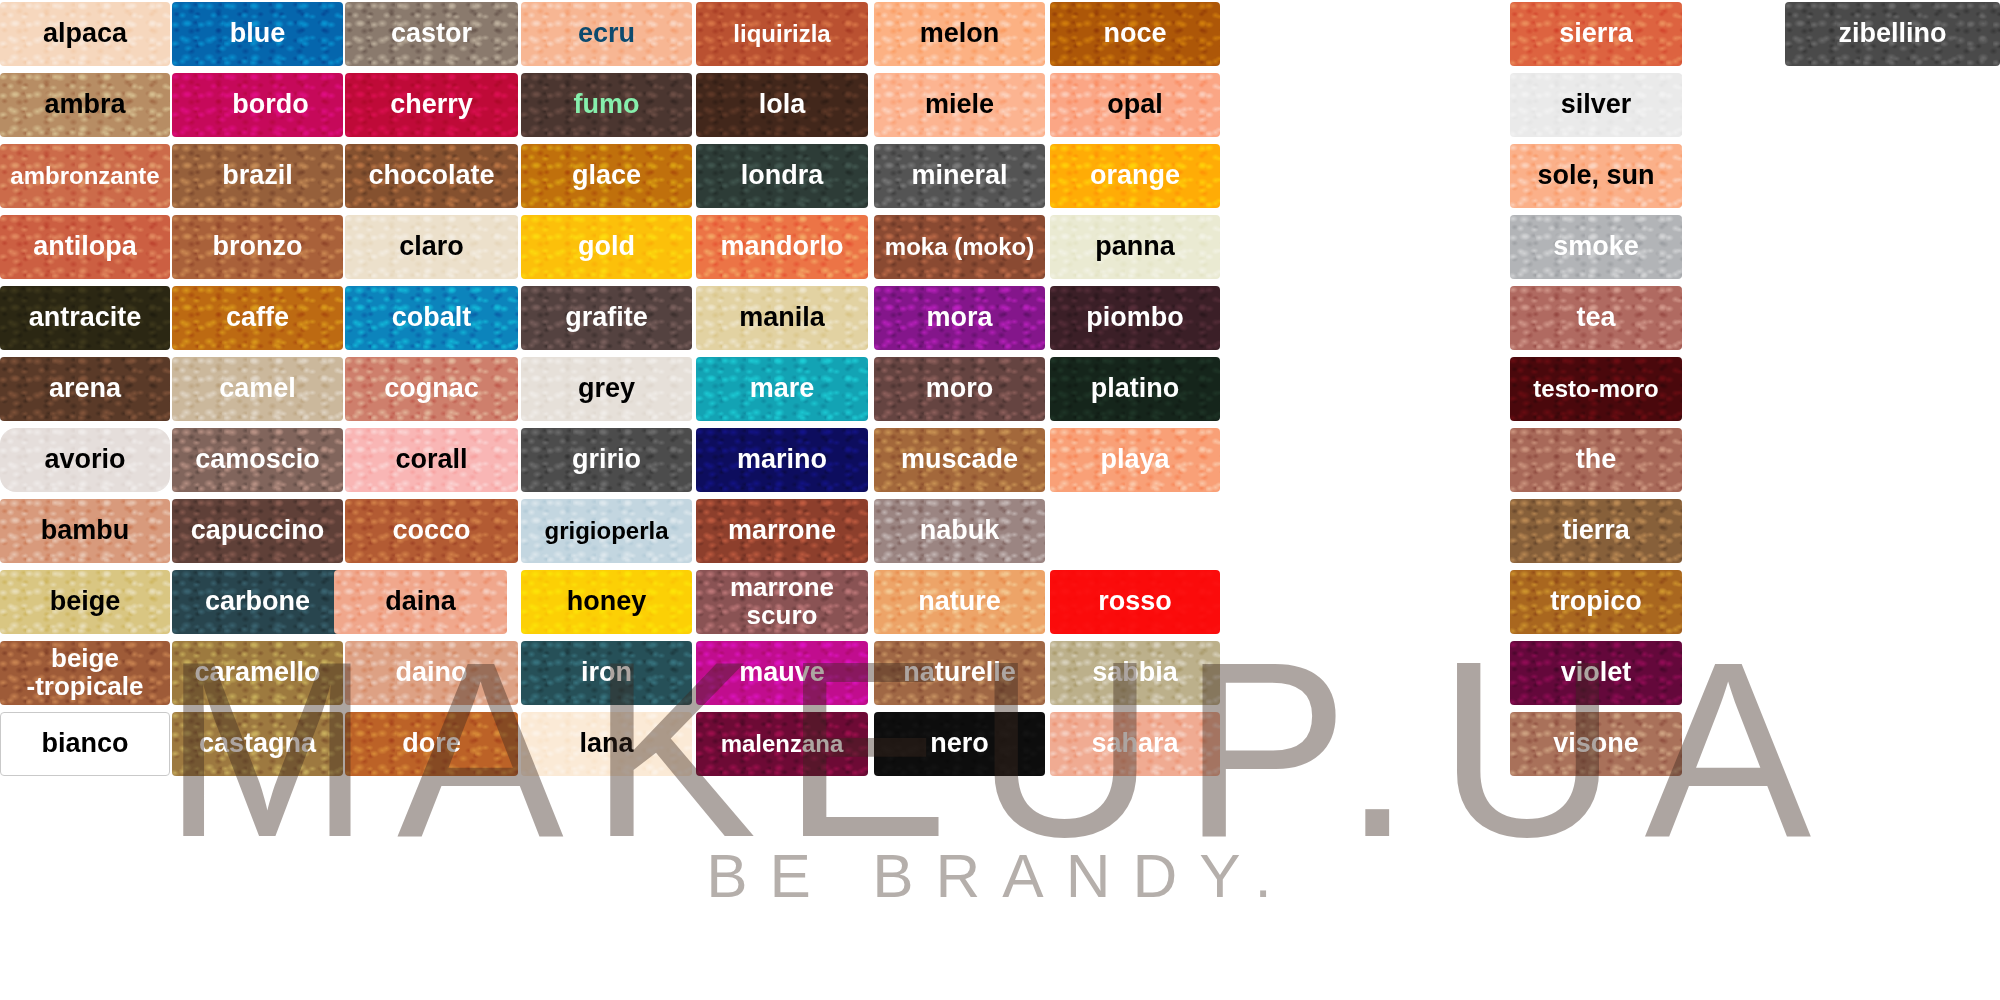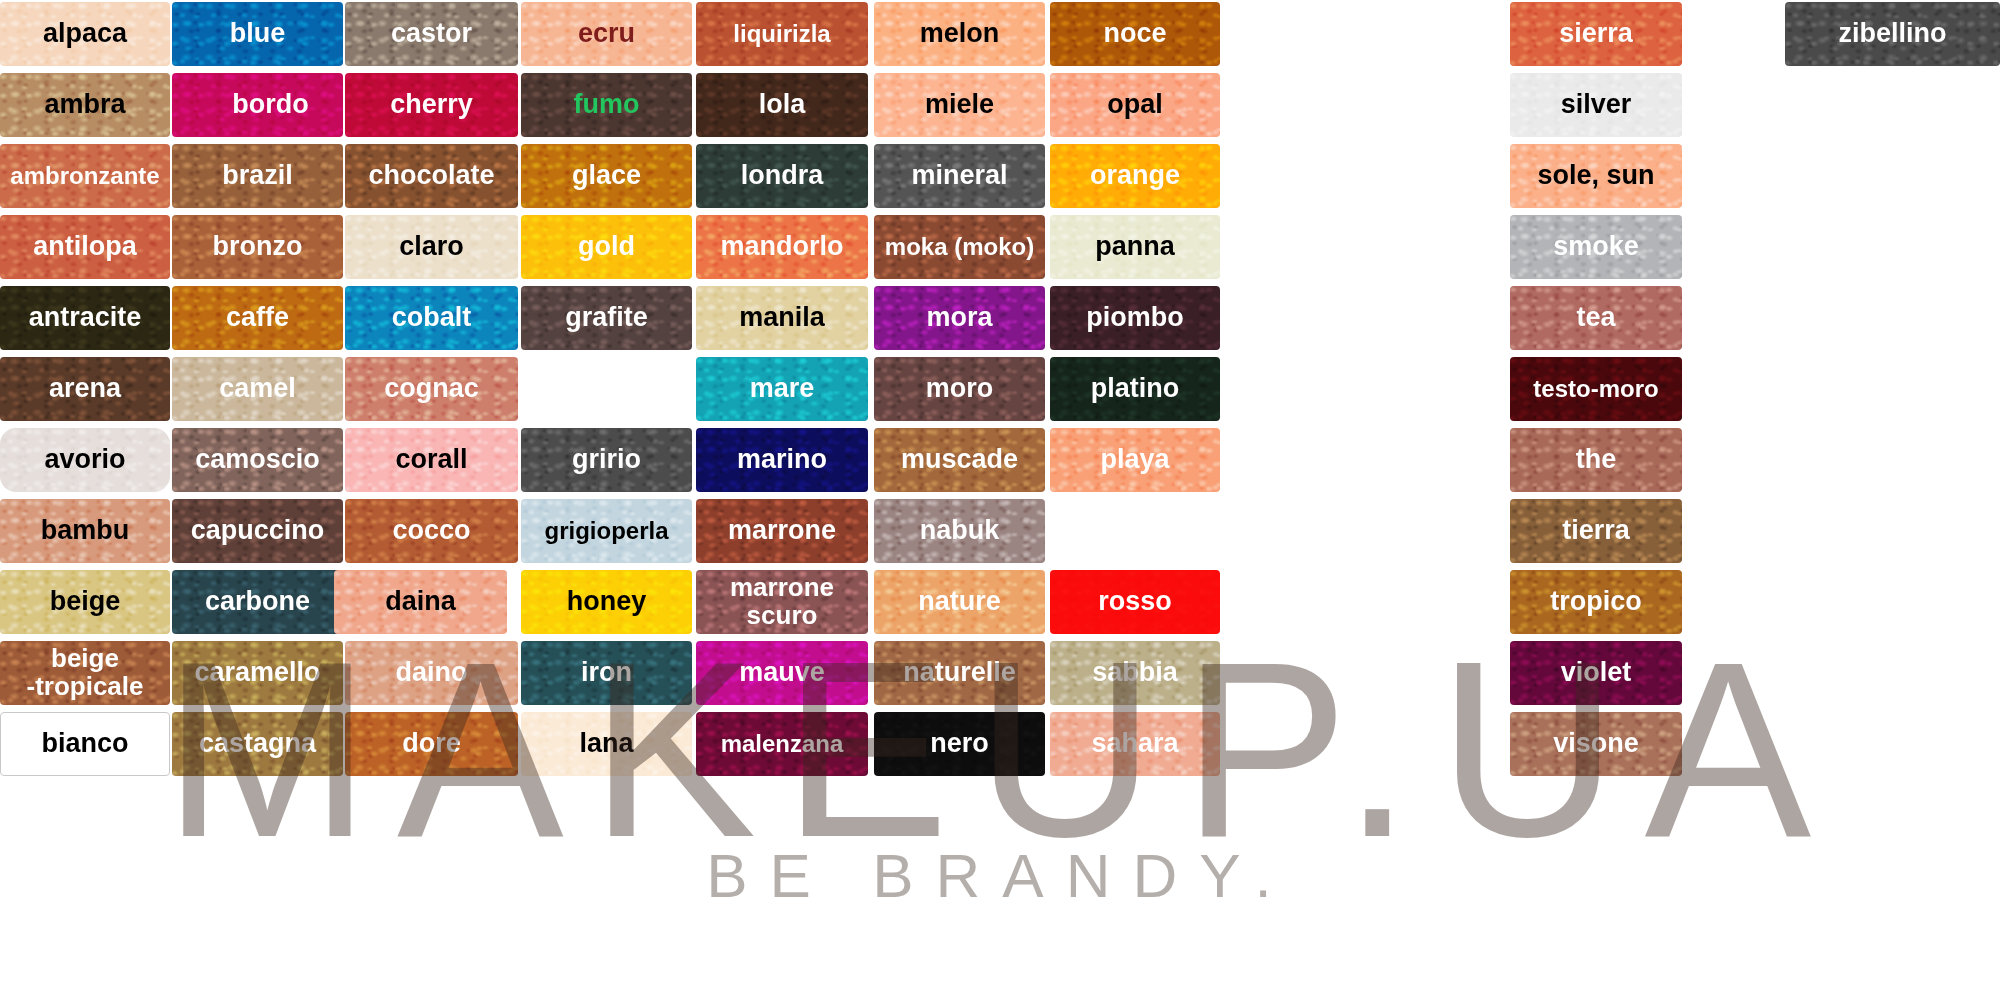--- a/index.html
+++ b/index.html
@@ -189,37 +189,41 @@
     <div class="sw" style="left: 345px; top: 641px; width: 173px; height: 64px; background: rgb(221, 161, 132);">
       <div class="grain"></div>
       <div class="lbl" style="color: rgb(255, 255, 255);">daino</div>
     </div>
     <div class="sw" style="left: 345px; top: 712px; width: 173px; height: 64px; background: rgb(188, 98, 39);">
       <div class="grain"></div>
       <div class="lbl" style="color: rgb(255, 255, 255);">dore</div>
     </div>
     <div class="sw" style="left: 521px; top: 2px; width: 171px; height: 64px; background: rgb(247, 182, 147);">
       <div class="grain"></div>
-      <div class="lbl" style="color: #7f1d1d;">ecru</div>
+      <div class="lbl" style="color: #0c4a6e;">ecru</div>
     </div>
     <div class="sw" style="left: 521px; top: 73px; width: 171px; height: 64px; background: rgb(75, 54, 48);">
       <div class="grain"></div>
-      <div class="lbl" style="color: #22c55e;">fumo</div>
+      <div class="lbl" style="color: #86efac;">fumo</div>
     </div>
     <div class="sw" style="left: 521px; top: 144px; width: 171px; height: 64px; background: rgb(192, 112, 12);">
       <div class="grain"></div>
       <div class="lbl" style="color: rgb(255, 255, 255);">glace</div>
     </div>
     <div class="sw" style="left: 521px; top: 215px; width: 171px; height: 64px; background: rgb(252, 192, 10);">
       <div class="grain"></div>
       <div class="lbl" style="color: rgb(255, 255, 255);">gold</div>
     </div>
     <div class="sw" style="left: 521px; top: 286px; width: 171px; height: 64px; background: rgb(84, 66, 64);">
       <div class="grain"></div>
       <div class="lbl" style="color: rgb(255, 255, 255);">grafite</div>
+    </div>
+    <div class="sw" style="left: 521px; top: 357px; width: 171px; height: 64px; background: rgb(230, 224, 217);">
+      <div class="grain"></div>
+      <div class="lbl" style="color: rgb(0, 0, 0);">grey</div>
     </div>
     <div class="sw" style="left: 521px; top: 428px; width: 171px; height: 64px; background: rgb(76, 76, 76);">
       <div class="grain"></div>
       <div class="lbl" style="color: rgb(255, 255, 255);">gririo</div>
     </div>
     <div class="sw small" style="left: 521px; top: 499px; width: 171px; height: 64px; background: rgb(195, 214, 224);">
       <div class="grain"></div>
       <div class="lbl" style="color: rgb(0, 0, 0);">grigioperla</div>
     </div>
     <div class="sw" style="left: 521px; top: 570px; width: 171px; height: 64px; background: rgb(252, 208, 5);">

